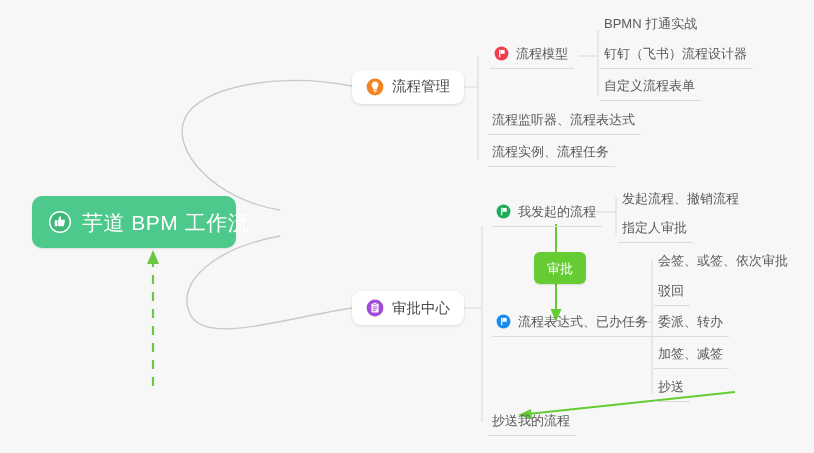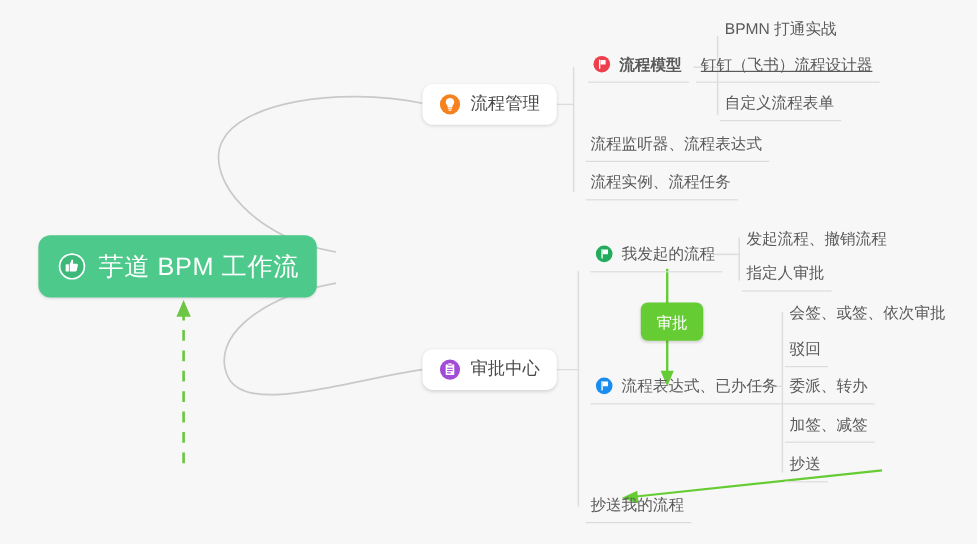--- a/index.html
+++ b/index.html
@@ -10,35 +10,35 @@
     overflow:hidden;
     position:relative;
   }
   #canvas{position:absolute;inset:0;width:814px;height:453px;}
   svg.wires{position:absolute;left:0;top:0;width:814px;height:453px;pointer-events:none;}
 
   .node{position:absolute;display:flex;align-items:center;box-sizing:border-box;white-space:nowrap;}
 
   
   .root{
-    left:32px;top:196px;width:232px;height:52px;
+    left:32px;top:196px;width:204px;height:52px;
     background:#4ec98c;border-radius:10px;
     padding:0 16px;gap:10px;
     box-shadow:0 1px 2px rgba(0,0,0,.10);
     color:#ffffff;font-size:21px;letter-spacing:.5px;
   }
 
   
   .card{
     background:#ffffff;border-radius:9px;
     box-shadow:0 1px 3px rgba(0,0,0,.13);
     padding:0 14px;gap:8px;height:34px;
     color:#4a4a4a;font-size:14.5px;
   }
-  .card-proc{left:352px;top:70px;}
+  .card-proc{left:352px;top:70px;font-family:Liberation Mono, monospace;}
   .card-appr{left:352px;top:291px;}
 
   
   .leaf{
     height:30px;gap:7px;font-size:13px;color:#5a5a5a;
     border-bottom:1px solid #dcdcdc;padding:0 6px 0 4px;
   }
   .leaf.noline{border-bottom:1px solid transparent;}
 
   
@@ -127,35 +127,35 @@
       <svg width="18" height="18" viewBox="0 0 18 18">
         <circle cx="9" cy="9" r="8.4" fill="#f5821f"></circle>
         <path d="M9 3.6 a3.5 3.5 0 0 0 -2.1 6.3 v1.2 h4.2 v-1.2 A3.5 3.5 0 0 0 9 3.6 Z" fill="#ffffff"></path>
         <rect x="7.1" y="11.6" width="3.8" height="1.1" rx="0.55" fill="#ffffff"></rect>
         <rect x="7.6" y="13.2" width="2.8" height="1" rx="0.5" fill="#ffffff"></rect>
       </svg>
     </span>
     <span class="lbl">流程管理</span>
   </div>
 
-  <div class="node leaf" style="left:490px;top:39px;font-weight:bold;">
+  <div class="node leaf" style="left:490px;top:39px;">
     <span class="ic">
       <svg width="15" height="15" viewBox="0 0 16 16">
         <circle cx="8" cy="8" r="7.4" fill="#ee3f4d"></circle>
         <rect x="5.5" y="3.8" width="1.2" height="8.4" rx="0.5" fill="#ffffff"></rect>
         <path d="M6.9 4.2 H11.4 V8.3 H6.9 Z" fill="#ffffff"></path>
       </svg>
     </span>
     <span class="lbl">流程模型</span>
   </div>
 
   <div class="node leaf noline" style="left:600px;top:9px;">
     <span class="lbl">BPMN 打通实战</span>
   </div>
-  <div class="node leaf" style="left:580px;top:39px;text-decoration:underline;">
+  <div class="node leaf" style="left:600px;top:39px;">
     <span class="lbl">钉钉（飞书）流程设计器</span>
   </div>
   <div class="node leaf" style="left:600px;top:71px;">
     <span class="lbl">自定义流程表单</span>
   </div>
 
   <div class="node leaf" style="left:488px;top:105px;">
     <span class="lbl">流程监听器、流程表达式</span>
   </div>
   <div class="node leaf" style="left:488px;top:137px;">

